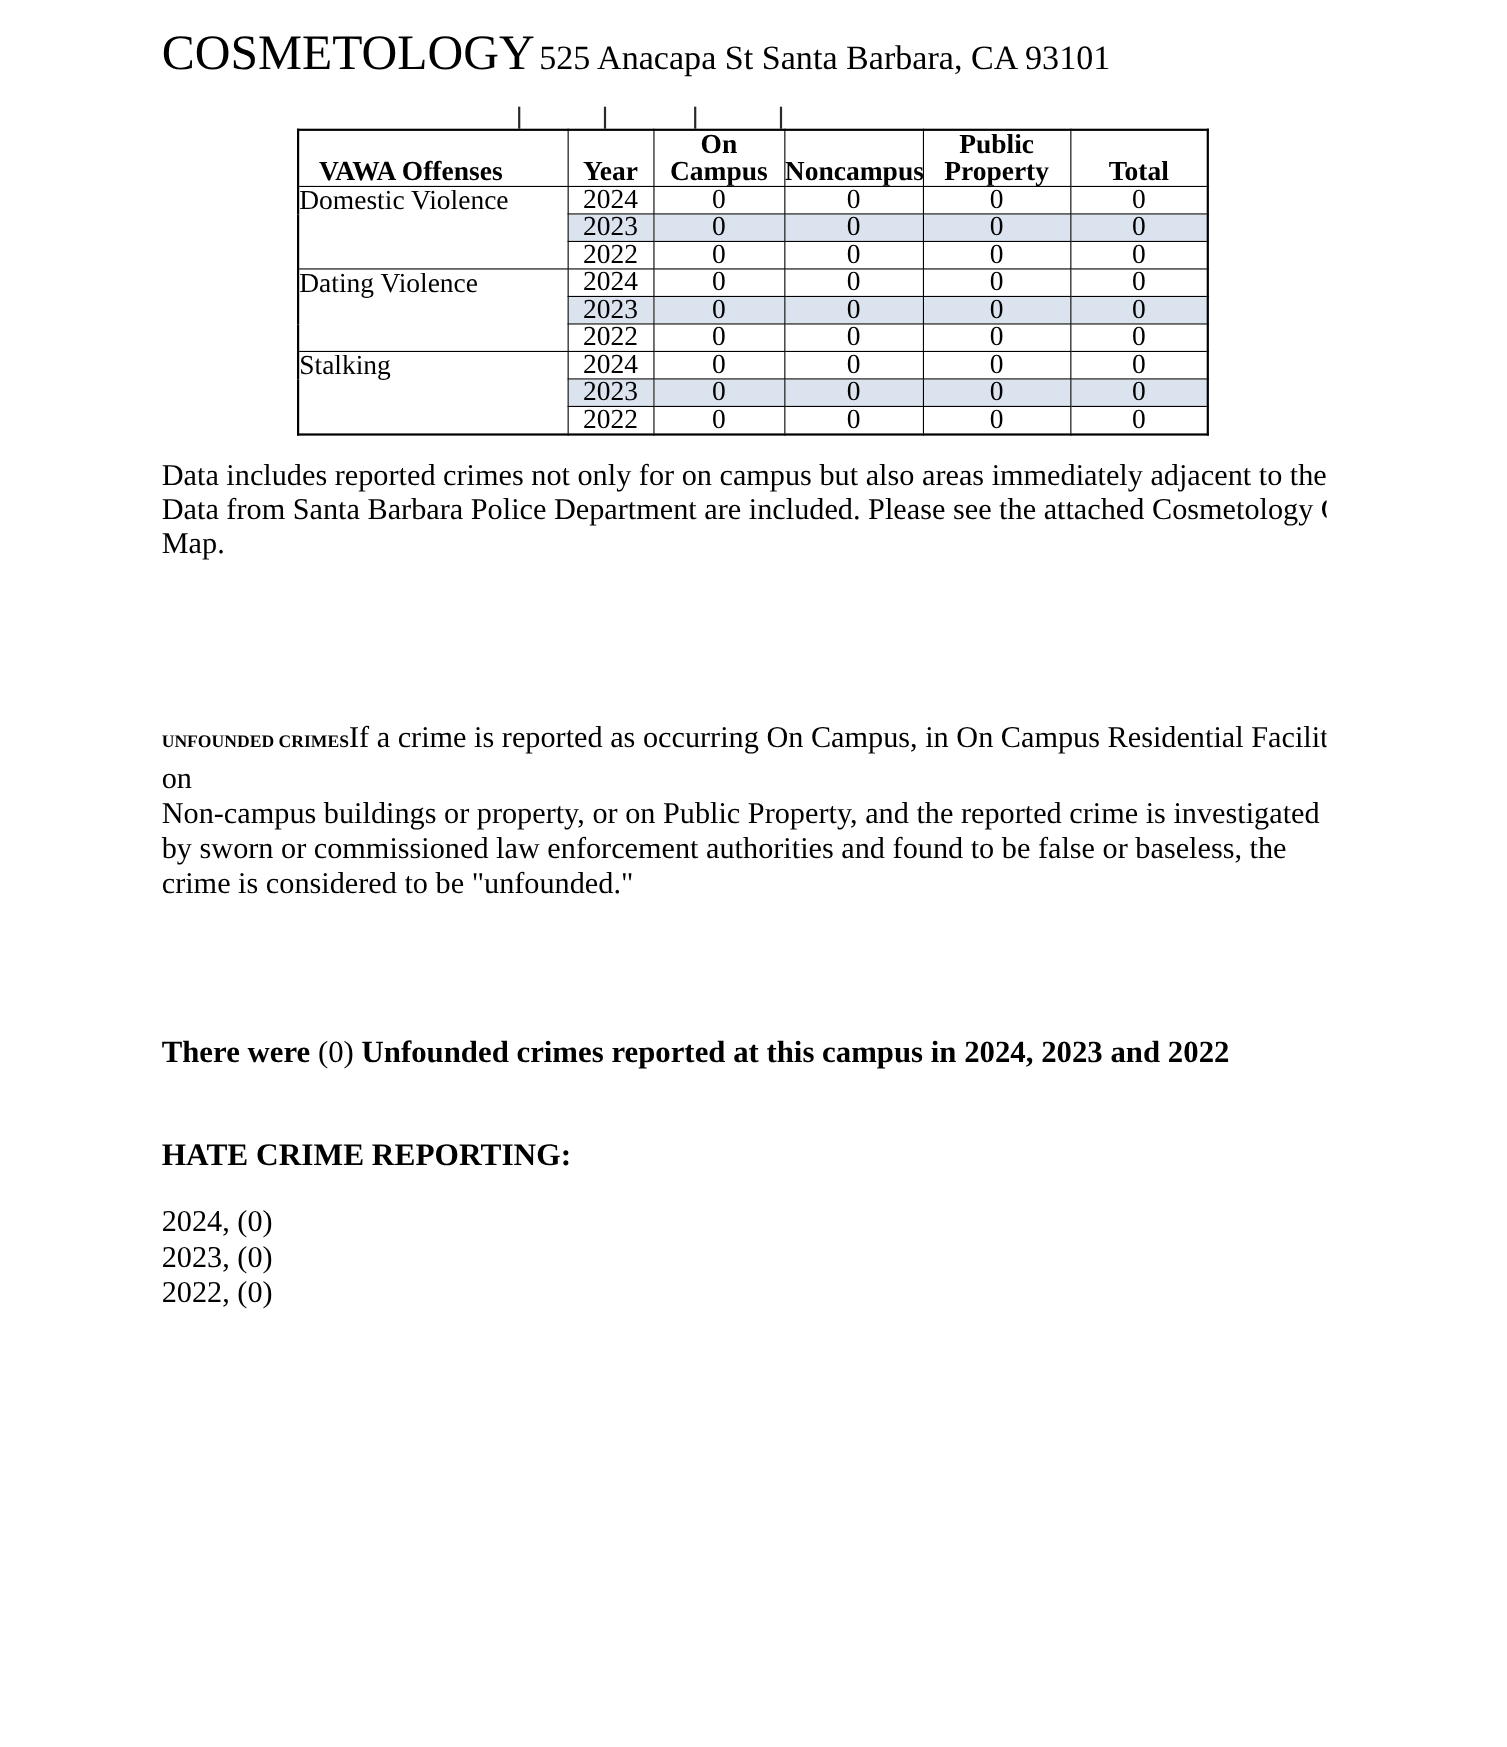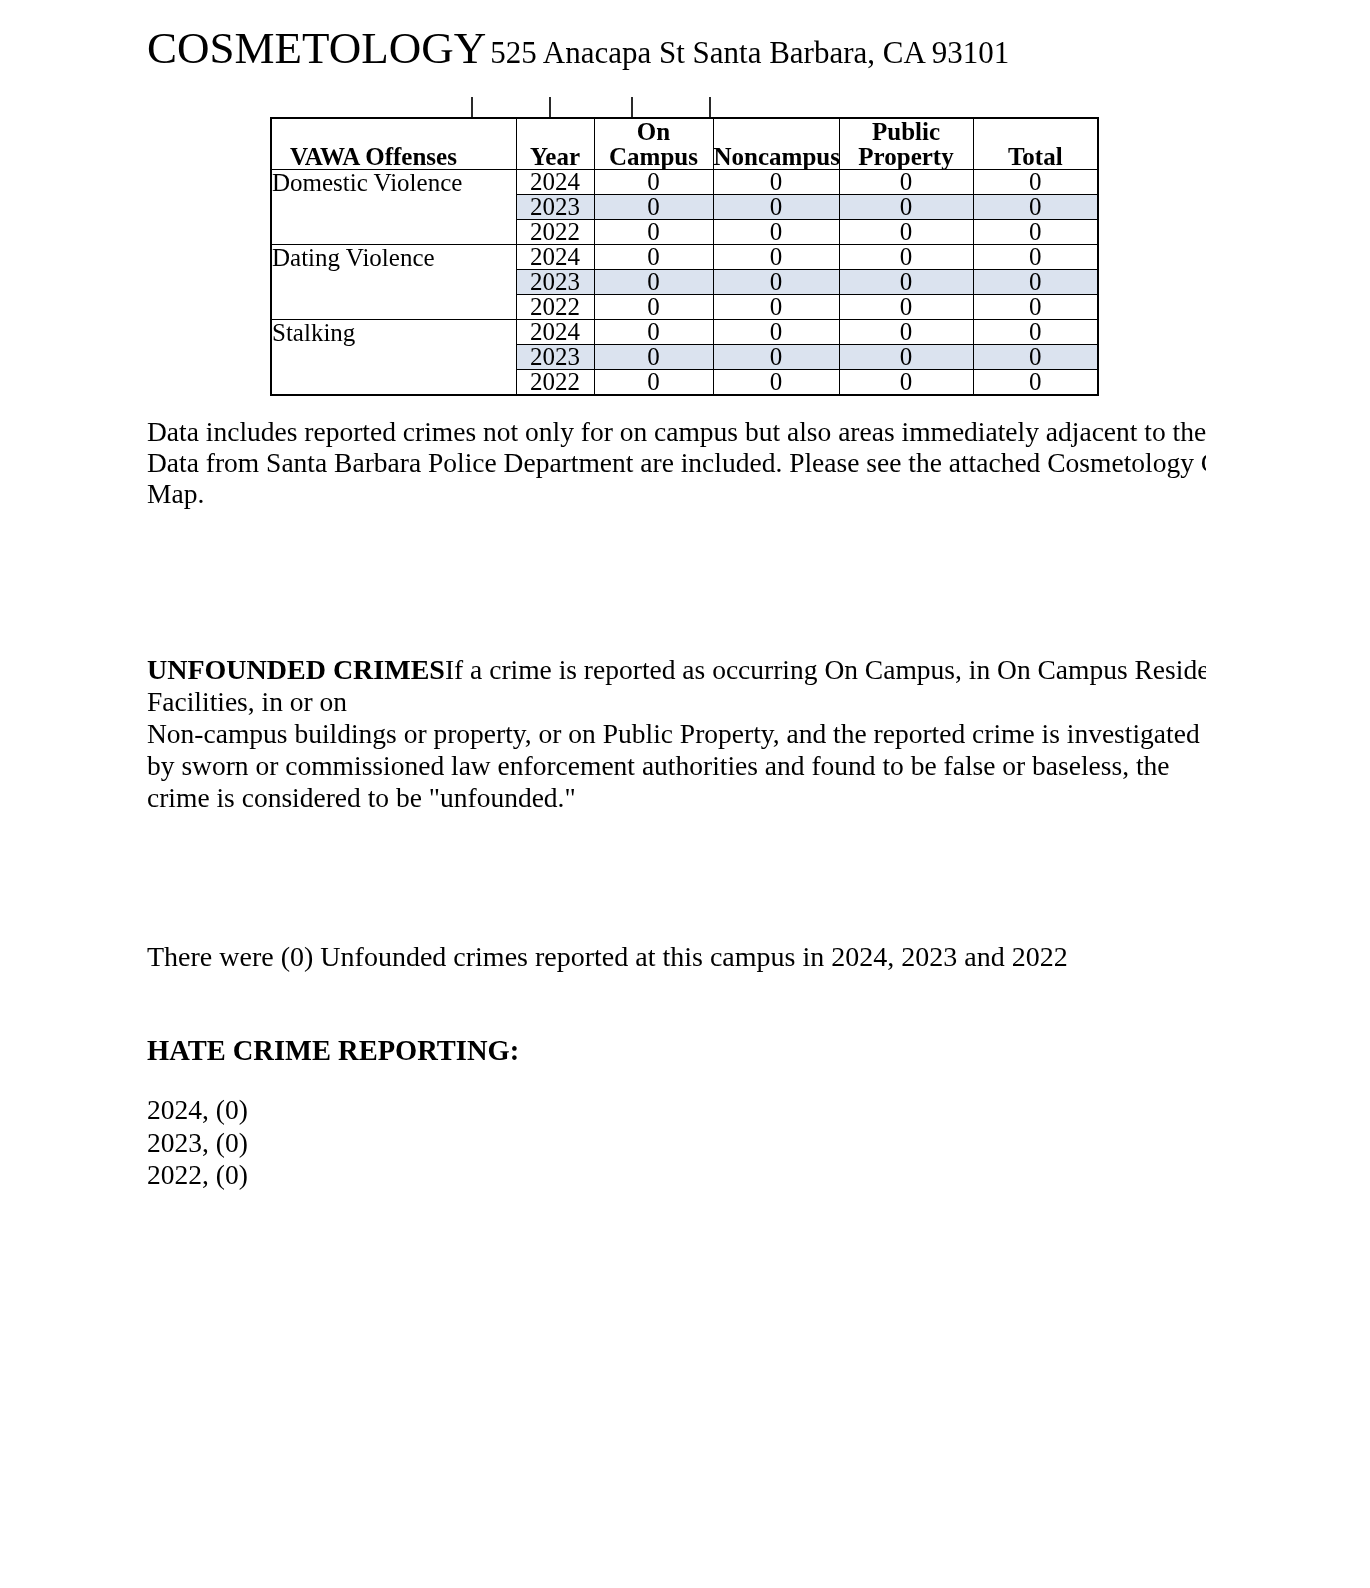--- a/index.html
+++ b/index.html
@@ -47,24 +47,24 @@
   td.num-cell { text-align: center; vertical-align: middle; line-height: 24px; }
   tr.shaded td.num-cell { background: var(--shade, #dbe3ef); }
 
   .tblock {
     position: absolute; left: 147px; width: 1160px;
     font-size: 27.5px; line-height: 31px; white-space: pre-line;
   }
   .para1 { top: 416px; }
   .residential { top: 596px; font-style: italic; line-height: 32px; }
   .unfounded { top: 654px; line-height: 32px; }
-  .unfounded-heading { font-weight: bold; font-size: 28px; }
+  .unfounded-heading { font-weight: bold; font-size: 16px; }
   .para2 { top: 848px; line-height: 32px; }
   .statement { top: 941px; font-size: 28px; line-height: 32px; white-space: normal; }
-  .statement .b { font-weight: normal; }
+  .statement .b { font-weight: bold; }
   .statement .n { font-weight: normal; }
   .hate-heading { top: 1035px; font-weight: bold; font-size: 28.5px; }
   .hate-years { top: 1094px; line-height: 32.5px; }
 </style>
 </head>
 <body>
 
 <div class="page">
 
   <div class="doc-header">

